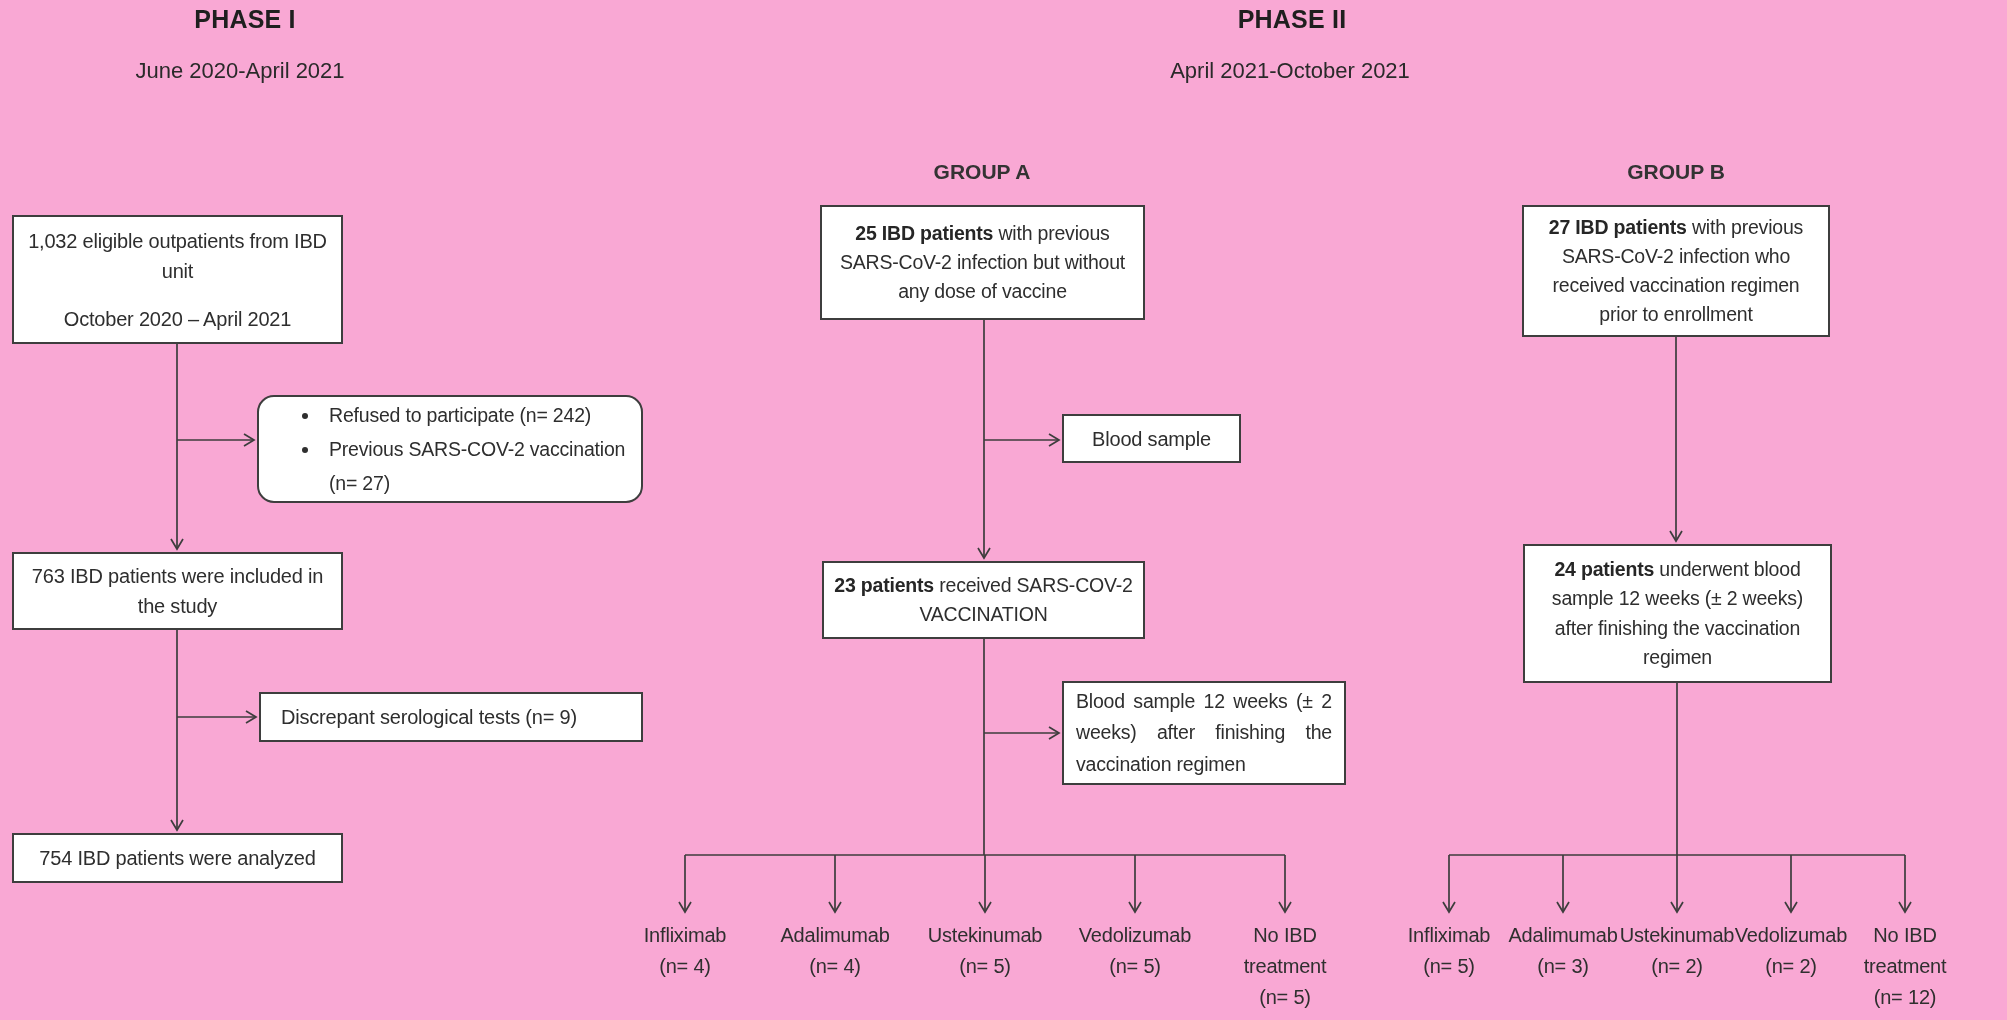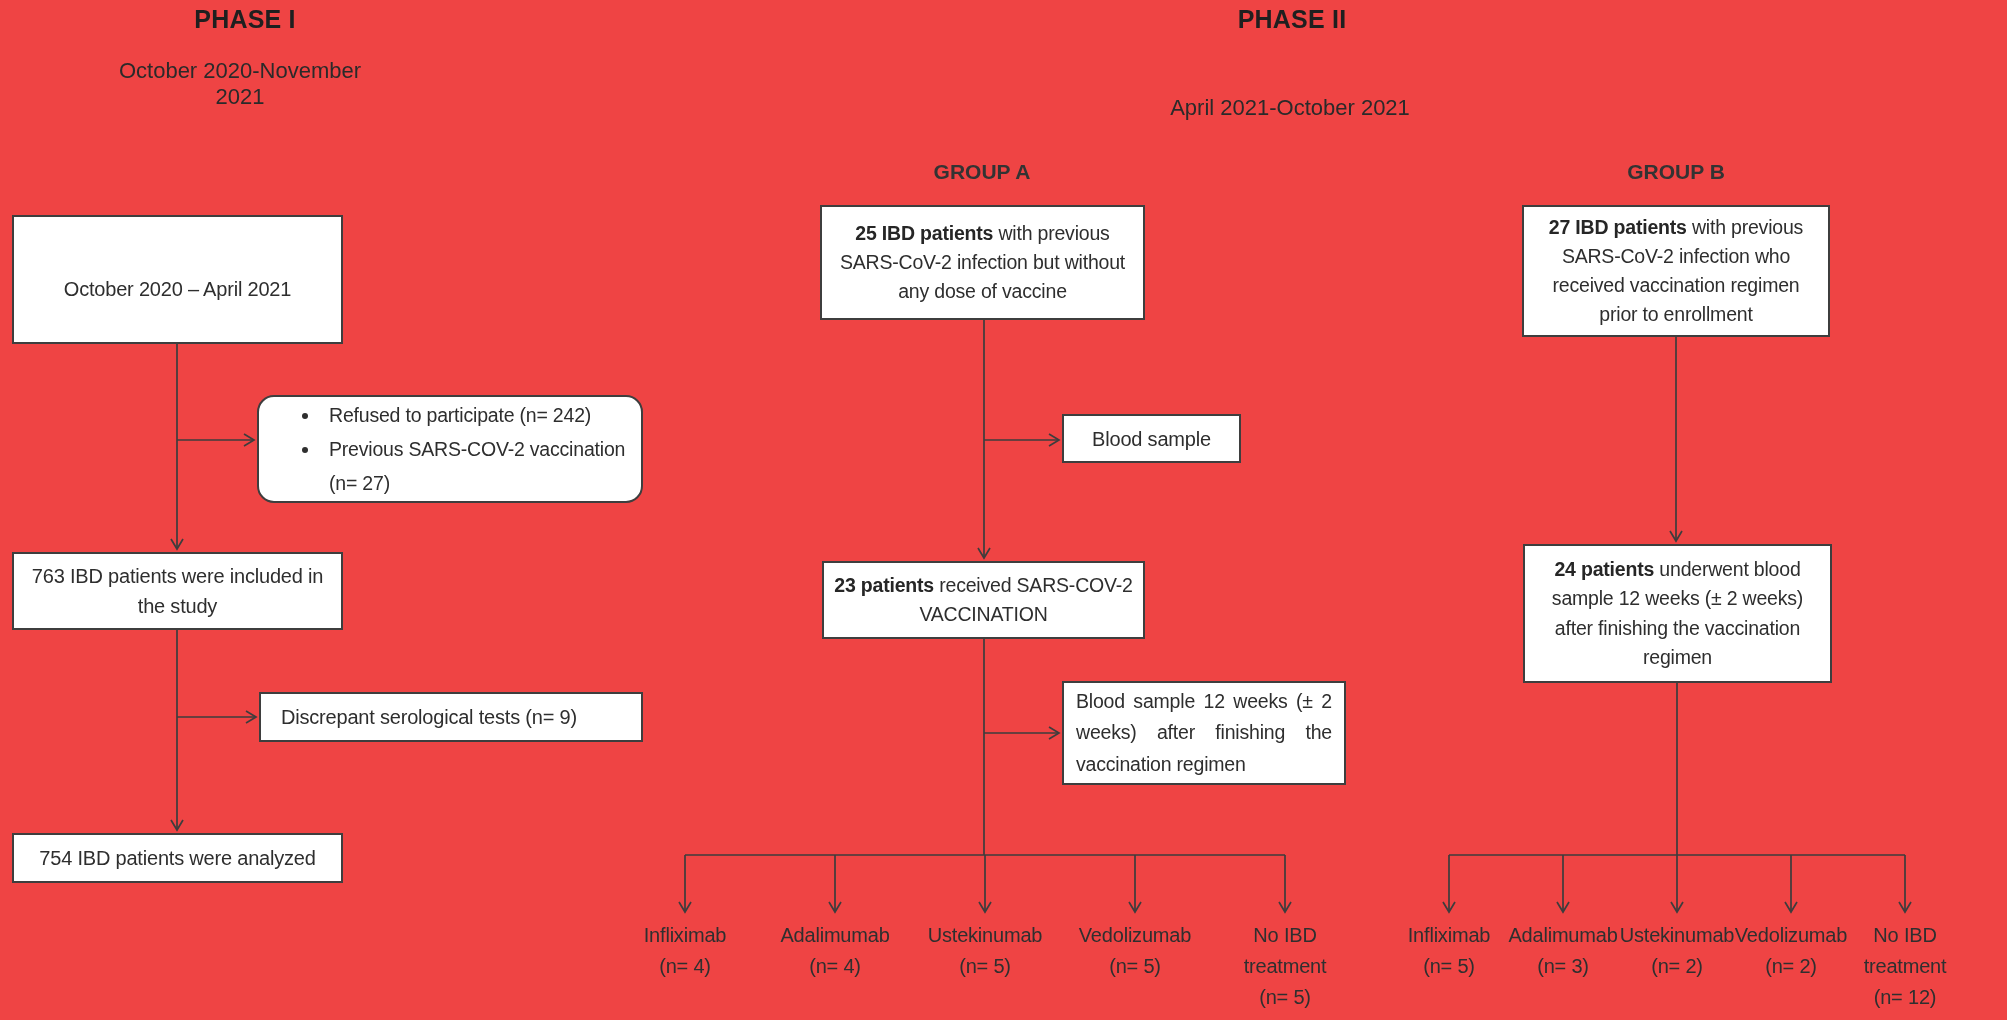--- a/index.html
+++ b/index.html
@@ -1,17 +1,17 @@
 <!DOCTYPE html>
 <html><head>
 <meta charset="utf-8">
 <style>
   html,body{margin:0;padding:0;background:#ffffff;}
   .canvas{
-    position:relative;width:2007px;height:1020px;background:#ef4444;overflow:hidden;
+    position:relative;width:2007px;height:1020px;background:#f9a8d4;overflow:hidden;
     font-family:"Liberation Sans","DejaVu Sans",sans-serif;color:#2e2e2e;
   }
   svg.wires{position:absolute;left:0;top:0;pointer-events:none;}
   .hdr{position:absolute;text-align:center;}
   .phase-title{font-size:25px;font-weight:bold;letter-spacing:0.2px;color:#1f1f1f;}
   .phase-dates{font-size:22px;color:#2a2a2a;}
   .group-title{font-size:21px;font-weight:bold;color:#333;}
   .box{
     position:absolute;border:2px solid #3e3e3e;box-sizing:border-box;background:#fff;
     display:flex;flex-direction:column;align-items:center;justify-content:center;
@@ -69,28 +69,29 @@
       <path d="M1449,855 H1905"></path>
       <path d="M1449,855 V911" marker-end="url(#arr)"></path>
       <path d="M1563,855 V911" marker-end="url(#arr)"></path>
       <path d="M1677,855 V911" marker-end="url(#arr)"></path>
       <path d="M1791,855 V911" marker-end="url(#arr)"></path>
       <path d="M1905,855 V911" marker-end="url(#arr)"></path>
     </g>
   </svg>
 
   <div class="hdr phase-title" style="left:145px;top:5px;width:200px;">PHASE I</div>
-  <div class="hdr phase-dates" style="left:115px;top:58px;width:250px;">October 2020-November 2021</div>
+  <div class="hdr phase-dates" style="left:115px;top:58px;width:250px;">June 2020-April 2021</div>
   <div class="hdr phase-title" style="left:1192px;top:5px;width:200px;">PHASE II</div>
-  <div class="hdr phase-dates" style="left:1170px;top:58px;width:240px;margin-top:37px;">April 2021-October 2021</div>
+  <div class="hdr phase-dates" style="left:1170px;top:58px;width:240px;">April 2021-October 2021</div>
 
   <div class="hdr group-title" style="left:907px;top:160px;width:150px;">GROUP A</div>
   <div class="hdr group-title" style="left:1601px;top:160px;width:150px;">GROUP B</div>
 
   <div class="box box1-left" style="left:12px;top:215px;width:331px;height:129px;padding:6px 8px;">
+    <div class="inner">1,032 eligible outpatients from IBD unit</div>
     <div class="gap"></div>
     <div class="inner">October 2020 – April 2021</div>
   </div>
 
   <div class="box excl-box" style="left:257px;top:395px;width:386px;height:108px;border-radius:17px;">
     <ul>
       <li>Refused to participate (n= 242)</li>
       <li>Previous SARS-COV-2 vaccination (n= 27)</li>
     </ul>
   </div>

